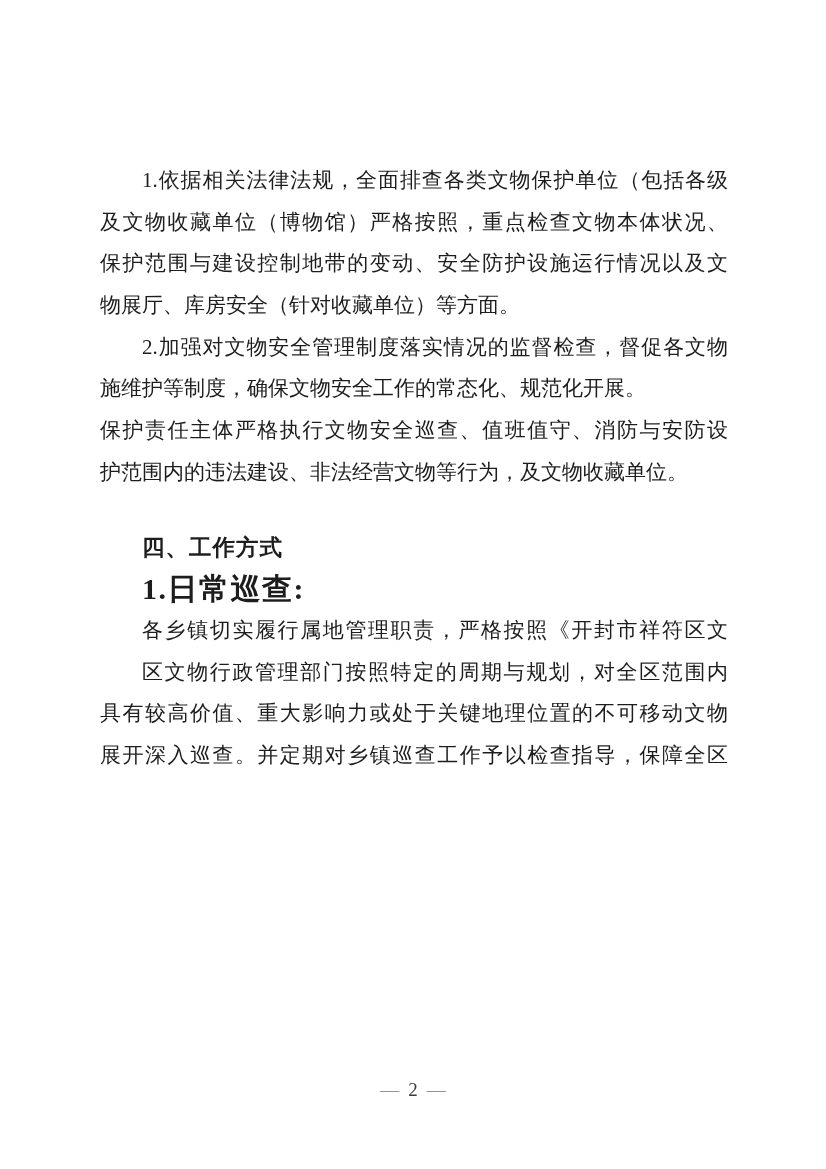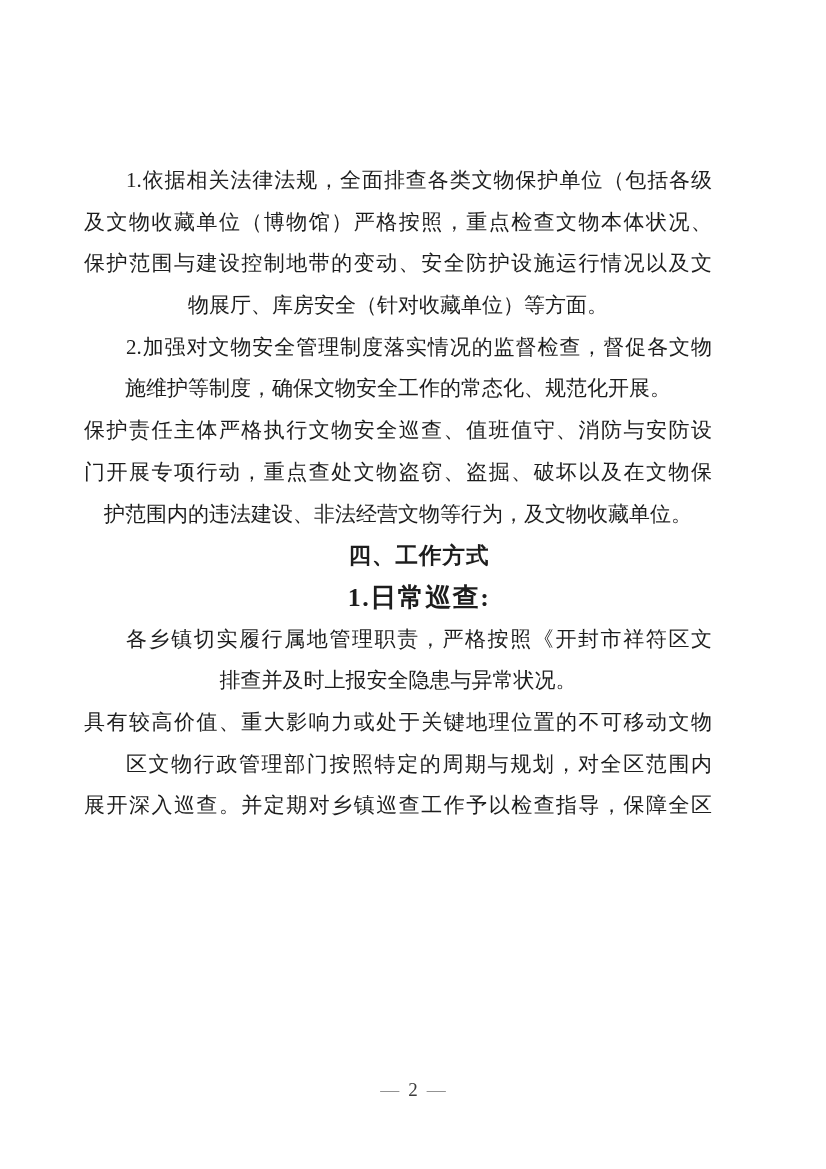--- a/index.html
+++ b/index.html
@@ -16,47 +16,48 @@
     overflow: hidden;
   }
   .page {
     position: absolute;
     inset: 0;
     background: #ffffff;
   }
   .content {
     position: absolute;
     top: 160px;
-    left: 84px;
+    left: 100px;
     width: 628px;
   }
   .line {
     height: 41.7px;
     line-height: 41.7px;
     font-size: 21px;
     white-space: normal;
-    text-align: center;
+    text-align: left;
   }
   .line.indent {
     text-indent: 42px;
   }
   .line.fill {
     text-align: justify;
     text-align-last: justify;
   }
   .line.heading {
     font-family: "Liberation Sans", sans-serif;
     font-weight: bold;
     font-size: 22.5px;
     letter-spacing: 1px;
+    margin-top: 33px;
   }
   .line.subheading {
     font-family: "Liberation Serif", serif;
     font-weight: bold;
-    font-size: 26px;
+    font-size: 30px;
     letter-spacing: 1.5px;
   }
   .footer {
     position: absolute;
     top: 1077px;
     left: 0;
     width: 100%;
     text-align: center;
     font-size: 19px;
     line-height: 26px;
@@ -75,28 +76,26 @@
 <div class="page">
 
   <div class="content">
       <div class="line body indent fill">1.依据相关法律法规，全面排查各类文物保护单位（包括各级</div>
       <div class="line body fill">及文物收藏单位（博物馆）严格按照，重点检查文物本体状况、</div>
       <div class="line body fill">保护范围与建设控制地带的变动、安全防护设施运行情况以及文</div>
       <div class="line body">物展厅、库房安全（针对收藏单位）等方面。</div>
       <div class="line body indent fill">2.加强对文物安全管理制度落实情况的监督检查，督促各文物</div>
       <div class="line body">施维护等制度，确保文物安全工作的常态化、规范化开展。</div>
       <div class="line body fill">保护责任主体严格执行文物安全巡查、值班值守、消防与安防设</div>
-      <div class="line body fill">门开展专项行动，重点查处文物盗窃、盗掘、破坏以及在文物保</div>
       <div class="line body">护范围内的违法建设、非法经营文物等行为，及文物收藏单位。</div>
       <div class="line heading indent">四、工作方式</div>
       <div class="line subheading indent">1.日常巡查:</div>
       <div class="line body indent fill">各乡镇切实履行属地管理职责，严格按照《开封市祥符区文</div>
-      <div class="line body">排查并及时上报安全隐患与异常状况。</div>
+      <div class="line body indent fill">区文物行政管理部门按照特定的周期与规划，对全区范围内</div>
       <div class="line body fill">具有较高价值、重大影响力或处于关键地理位置的不可移动文物</div>
-      <div class="line body indent fill">区文物行政管理部门按照特定的周期与规划，对全区范围内</div>
       <div class="line body fill">展开深入巡查。并定期对乡镇巡查工作予以检查指导，保障全区</div>
     </div>
 
   <div class="footer">
     <span class="dash">—</span><span class="num">2</span><span class="dash">—</span>
   </div>
 
 </div>
 
 </body></html>

